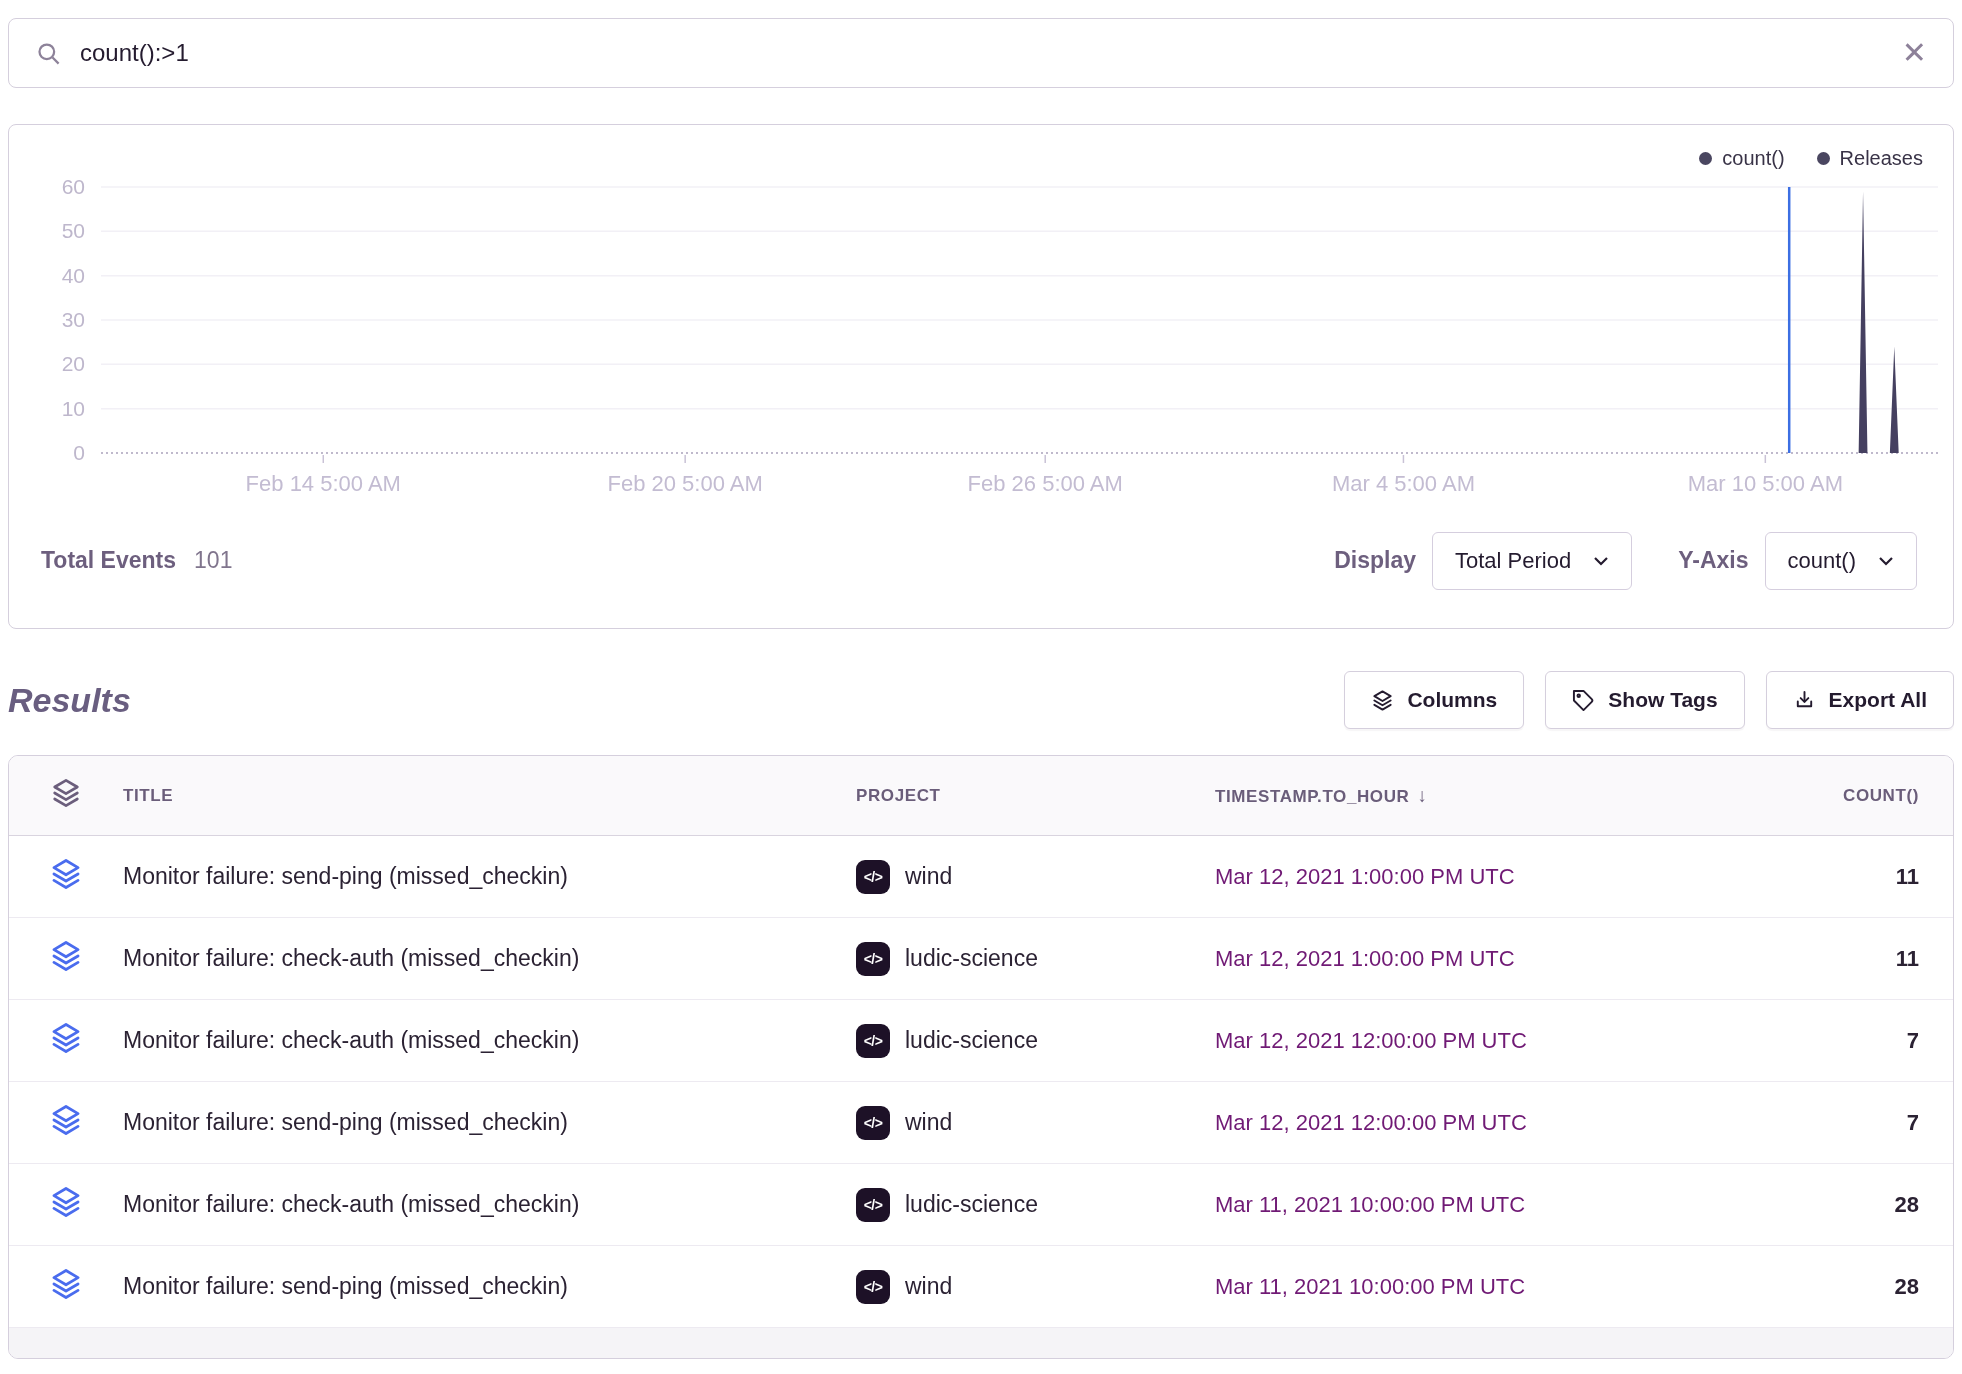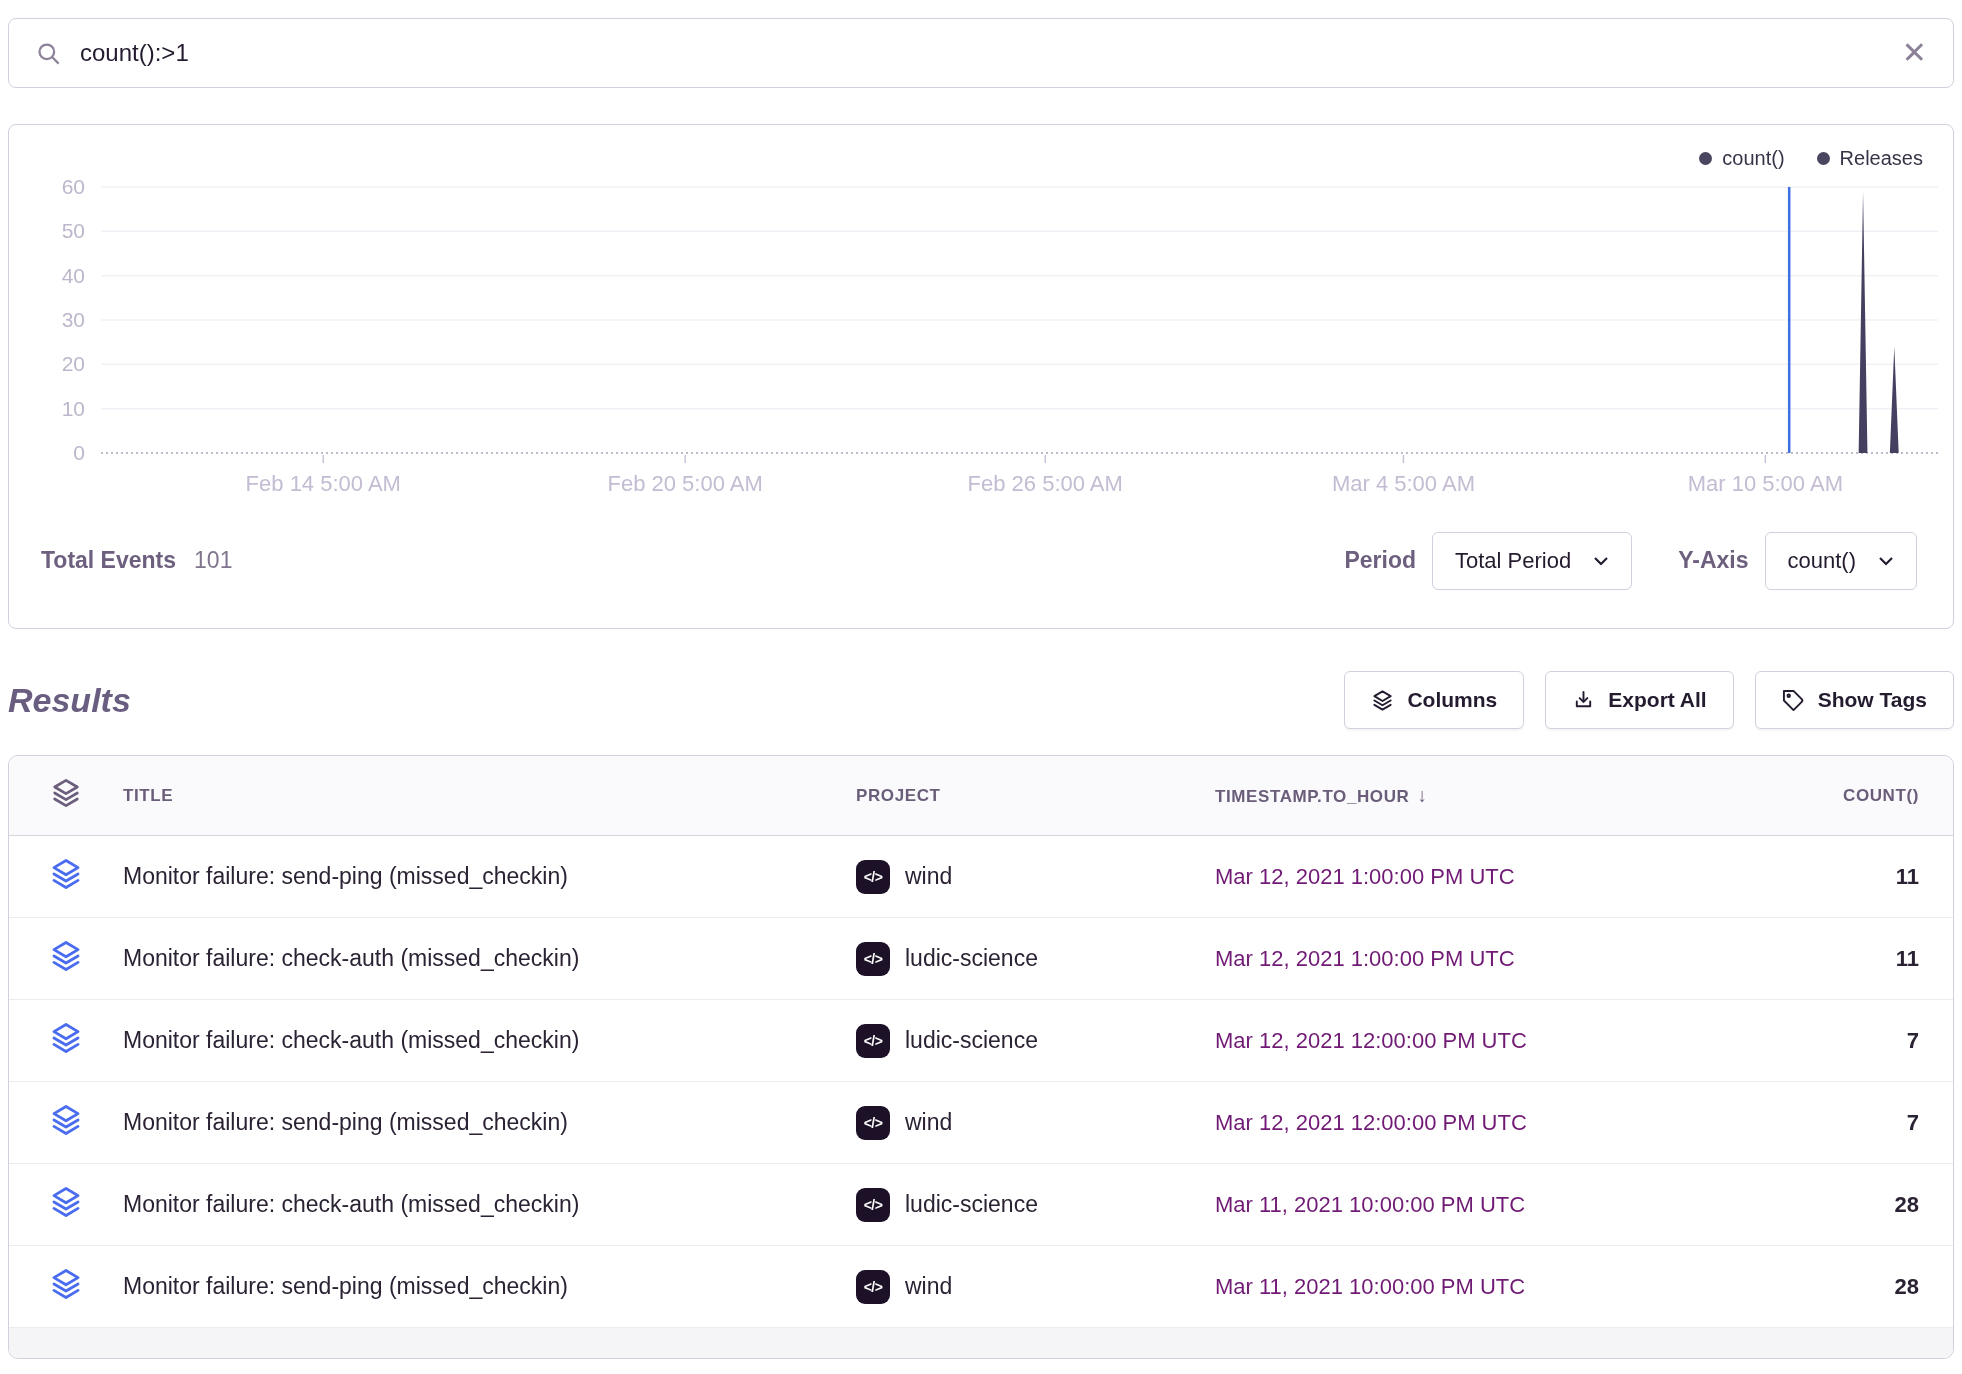--- a/index.html
+++ b/index.html
@@ -121,21 +121,21 @@
       <line x1="1780.203" x2="1780.203" y1="62" y2="328" stroke="#3c6fe3" stroke-width="2.5"></line>
       <polygon points="92,328 1849.6416,328 1854.0504,66.43333333333334 1858.4592,328 1880.8706,328 1885.2794,221.6 1889.6882,328 1929,328 1929,328 92,328" fill="#454060"></polygon>
     </svg>
 
   <div class="chart-footer">
     <div class="total-events">
       <span class="te-label">Total Events</span>
       <span class="te-value">101</span>
     </div>
     <div class="flex-spacer"></div>
-    <span class="ctl-label">Period</span>
+    <span class="ctl-label">Display</span>
     <button class="dropdown">
       <span>Total Period</span>
       <svg class="chevron-svg" viewBox="0 0 16 10">
         <polyline points="2,2 8,8 14,2"></polyline>
       </svg>
     </button>
     <span class="ctl-label yaxis-group">Y-Axis</span>
     <button class="dropdown">
       <span>count()</span>
       <svg class="chevron-svg" viewBox="0 0 16 10">
@@ -151,32 +151,32 @@
   <button class="btn">
     <svg class="btn-icon" viewBox="0 0 24 24" stroke-linejoin="round" stroke-linecap="round">
       <path d="M12 2.5 20.5 7.5 12 12.5 3.5 7.5Z"></path>
       <path d="M3.5 12 12 17 20.5 12"></path>
       <path d="M3.5 16.5 12 21.5 20.5 16.5"></path>
     </svg>
     <span>Columns</span>
   </button>
   <button class="btn">
     <svg class="btn-icon" viewBox="0 0 24 24" stroke-linejoin="round" stroke-linecap="round">
+      <path d="M20.6 13.4 12 22 2 12 V2 h10 l8.6 8.6 a2 2 0 0 1 0 2.8 Z"></path>
+      <circle cx="7" cy="7" r="1.3"></circle>
+    </svg>
+    <span>Show Tags</span>
+  </button>
+  <button class="btn">
+    <svg class="btn-icon" viewBox="0 0 24 24" stroke-linejoin="round" stroke-linecap="round">
       <line x1="12" y1="3" x2="12" y2="13"></line>
       <polyline points="8,9.5 12,13.5 16,9.5"></polyline>
       <path d="M5 13 v5 h14 v-5"></path>
     </svg>
     <span>Export All</span>
-  </button>
-  <button class="btn">
-    <svg class="btn-icon" viewBox="0 0 24 24" stroke-linejoin="round" stroke-linecap="round">
-      <path d="M20.6 13.4 12 22 2 12 V2 h10 l8.6 8.6 a2 2 0 0 1 0 2.8 Z"></path>
-      <circle cx="7" cy="7" r="1.3"></circle>
-    </svg>
-    <span>Show Tags</span>
   </button>
 </div>
 
 <div class="results-table">
   <div class="thead grid-cols">
     <span class="cell-icon">
       <svg class="stack-icon-svg" viewBox="0 0 24 24">
         <path d="M12 2.5 20.5 7.5 12 12.5 3.5 7.5Z"></path>
         <path d="M3.5 12 12 17 20.5 12"></path>
         <path d="M3.5 16.5 12 21.5 20.5 16.5"></path>

